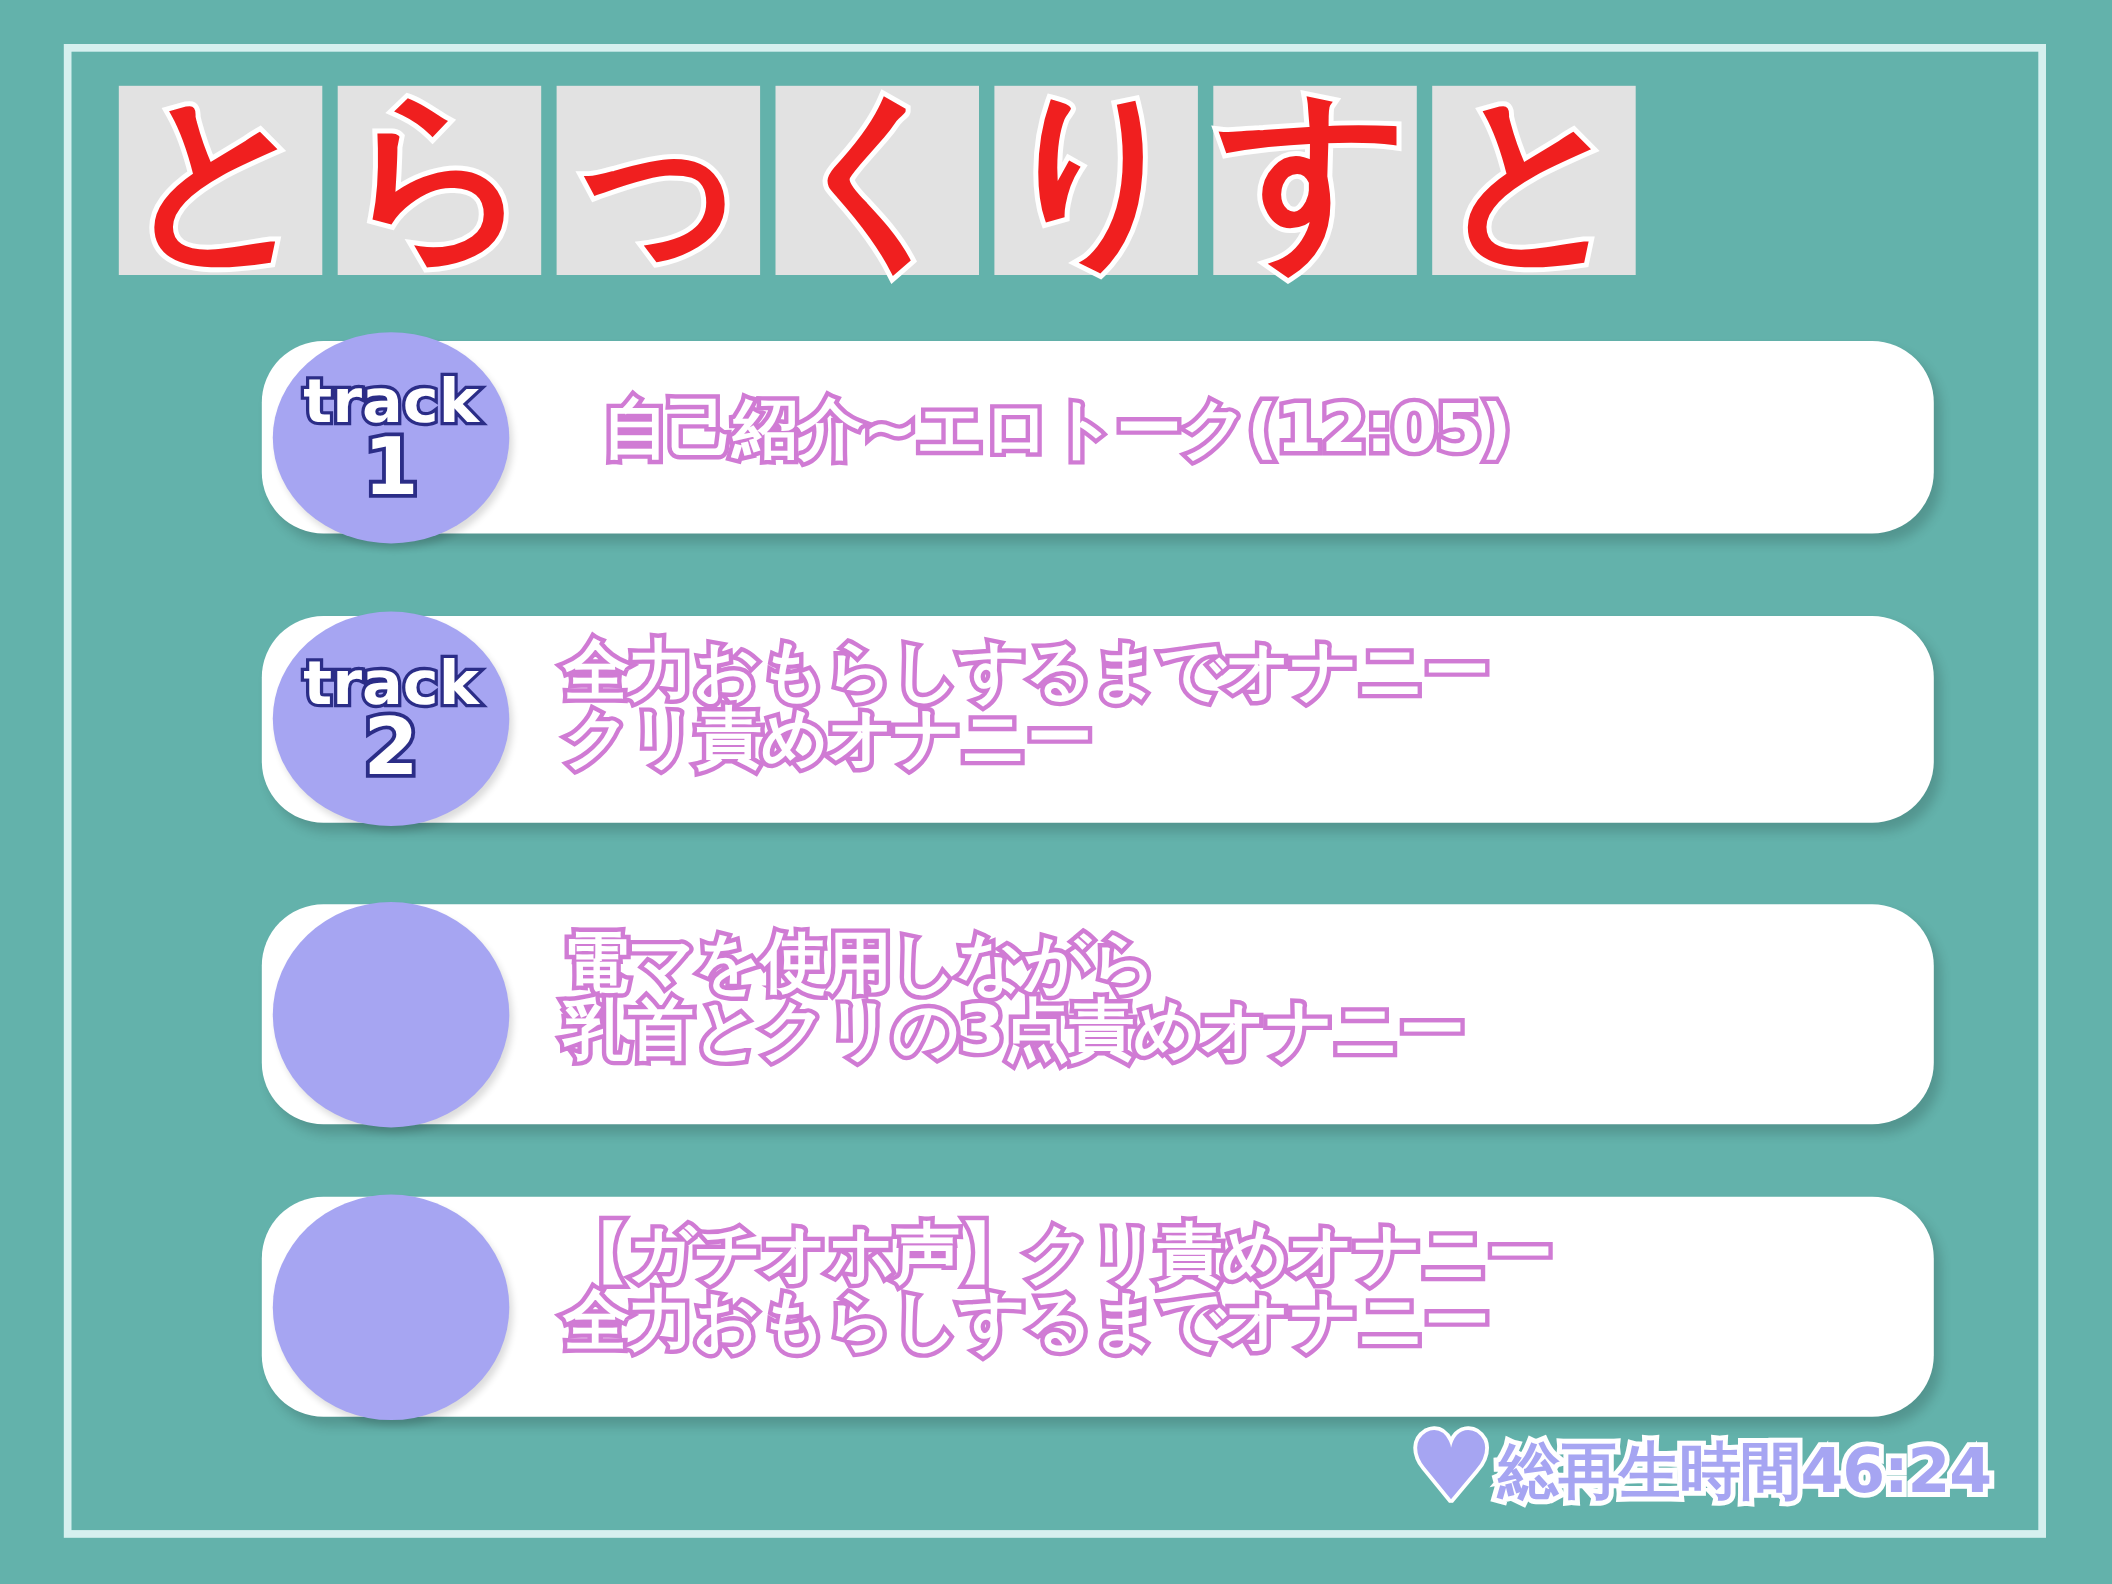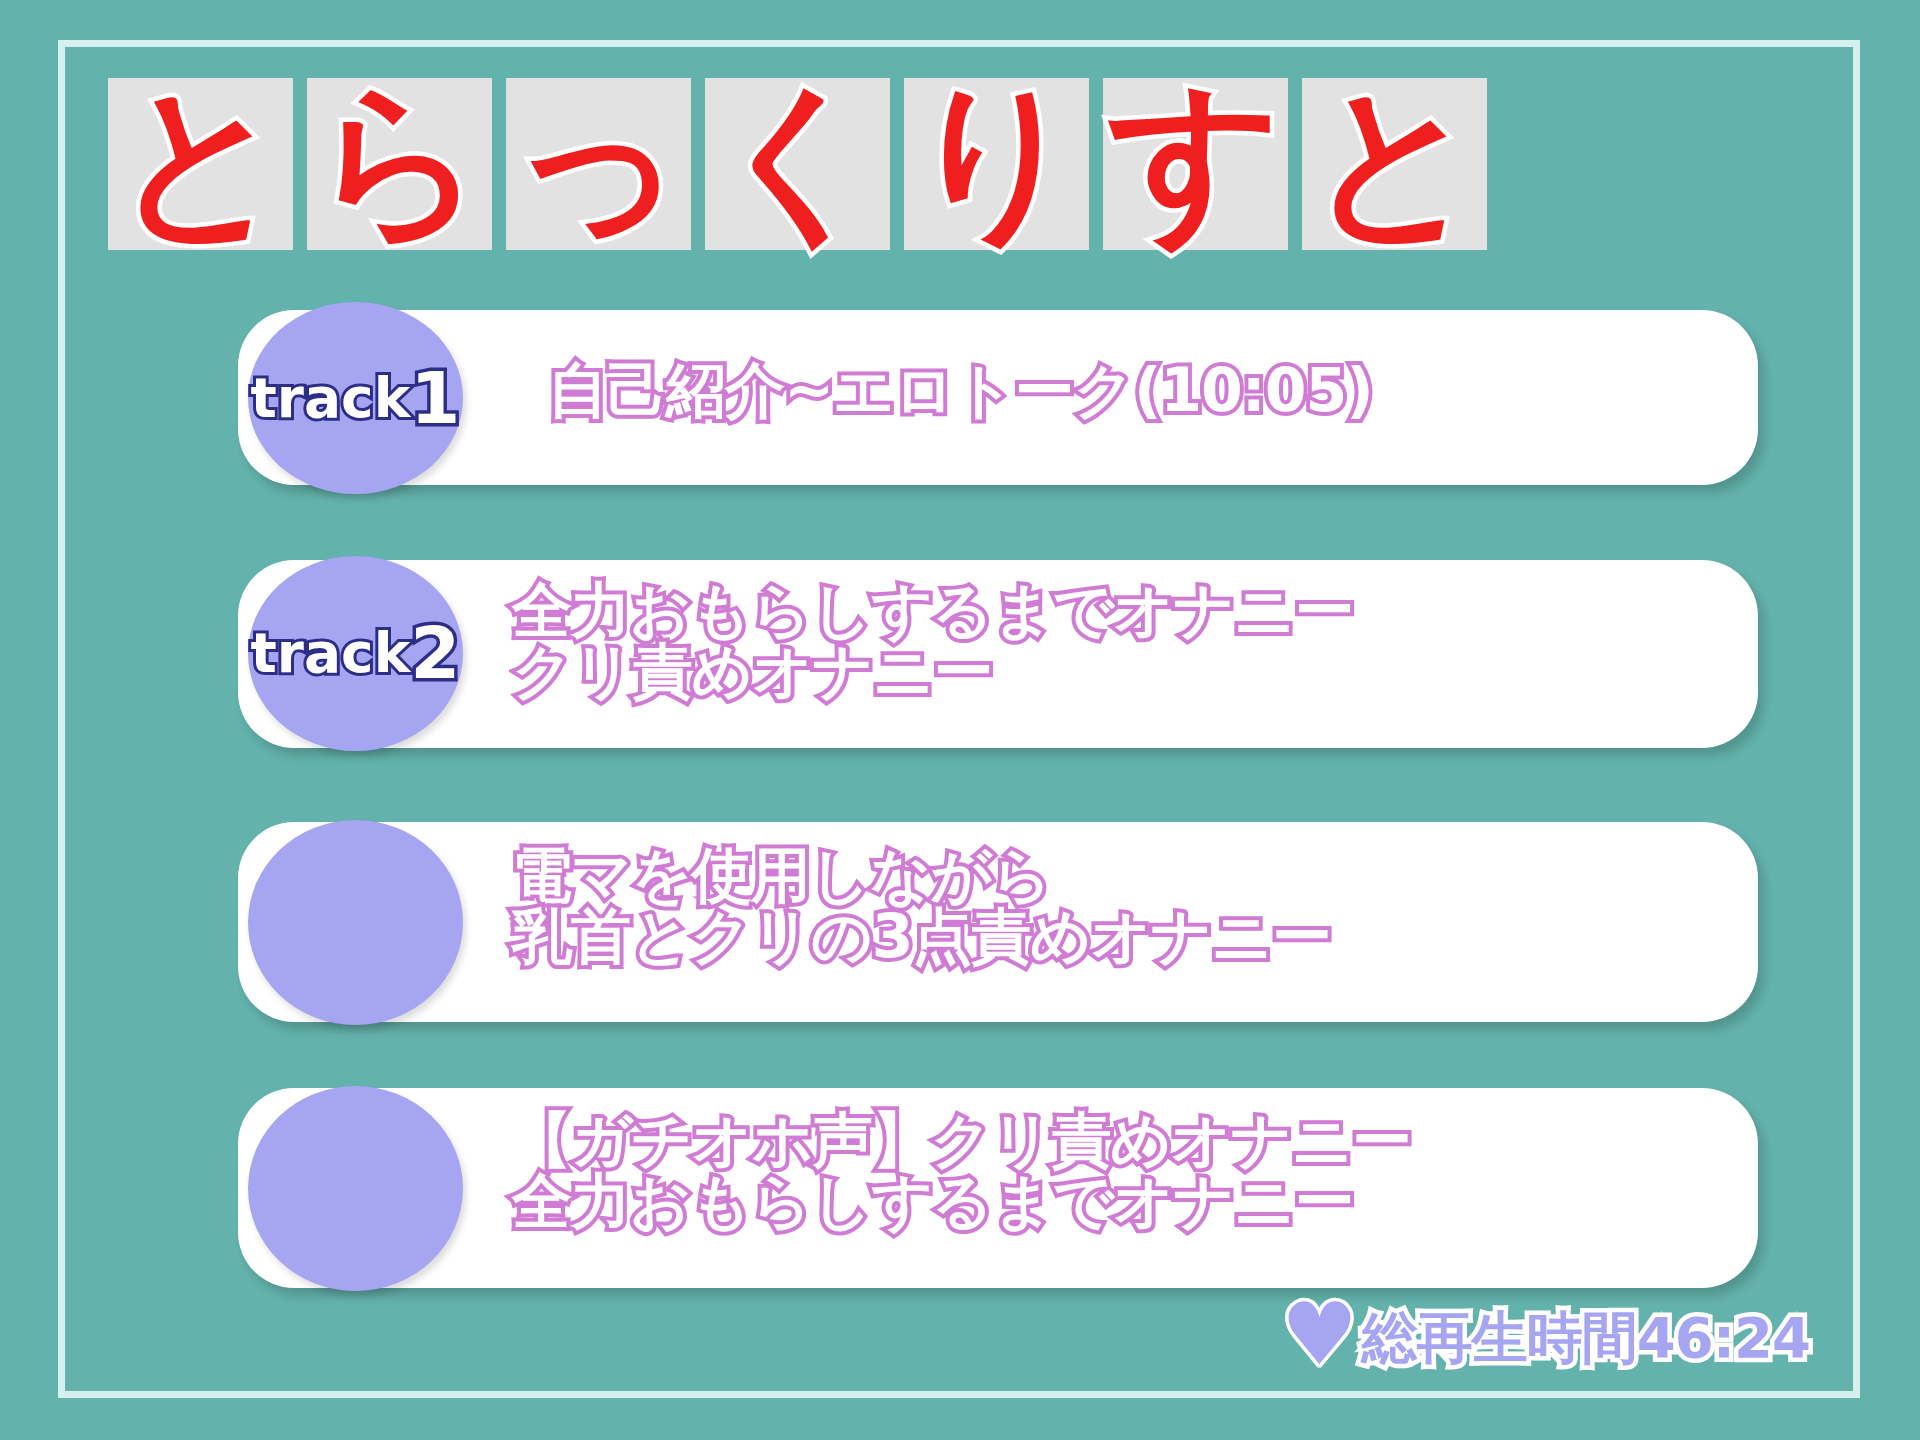--- a/index.html
+++ b/index.html
@@ -57,20 +57,21 @@
     border-radius:56px;
     box-shadow:6px 8px 10px rgba(0,0,0,0.16);
     box-sizing:border-box;
   }
   .badge{
     position:absolute;
     width:215px;
     background:#a6a5f2;
     border-radius:50%;
     display:flex;
+    flex-direction:column;
     align-items:center;
     justify-content:center;
     z-index:3;
     box-shadow:3px 5px 7px rgba(0,0,0,0.14);
   }
   .badge-word{
     font-family:"DejaVu Sans","Liberation Sans",sans-serif;
     font-weight:700;
     font-size:55px;
     line-height:0.95;
@@ -158,21 +159,21 @@
     <span class="title-char">と</span>
   </div>
 </div>
 
 <div class="track-row">
   <div class="pill" style="top:310px;height:175px;width:1520px;"></div>
   <div class="badge" style="left:248px;top:302px;height:192px;">
     <span class="badge-word">track</span>
     <span class="badge-num">1</span>
   </div>
-  <div class="track-text" style="left:548px;top:360px;width:1180px;">自己紹介~エロトーク(10:05)</div>
+  <div class="track-text" style="left:548px;top:360px;width:1180px;">自己紹介~エロトーク(12:05)</div>
 </div>
 
 <div class="track-row">
   <div class="pill" style="top:560px;height:188px;width:1520px;"></div>
   <div class="badge" style="left:248px;top:556px;height:195px;">
     <span class="badge-word">track</span>
     <span class="badge-num">2</span>
   </div>
   <div class="track-text" style="left:512px;top:580px;width:1220px;">全力おもらしするまでオナニー
 クリ責めオナニー</div>

